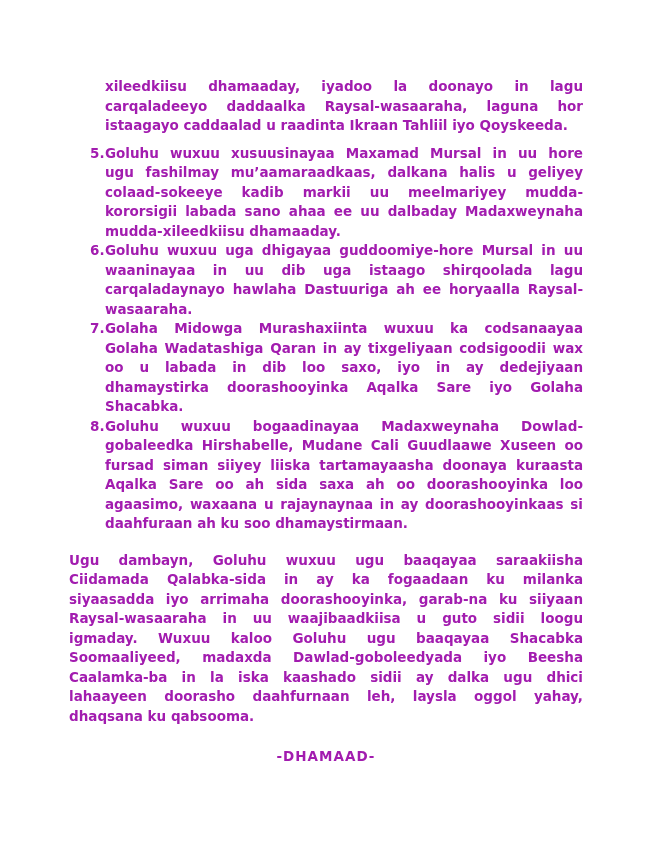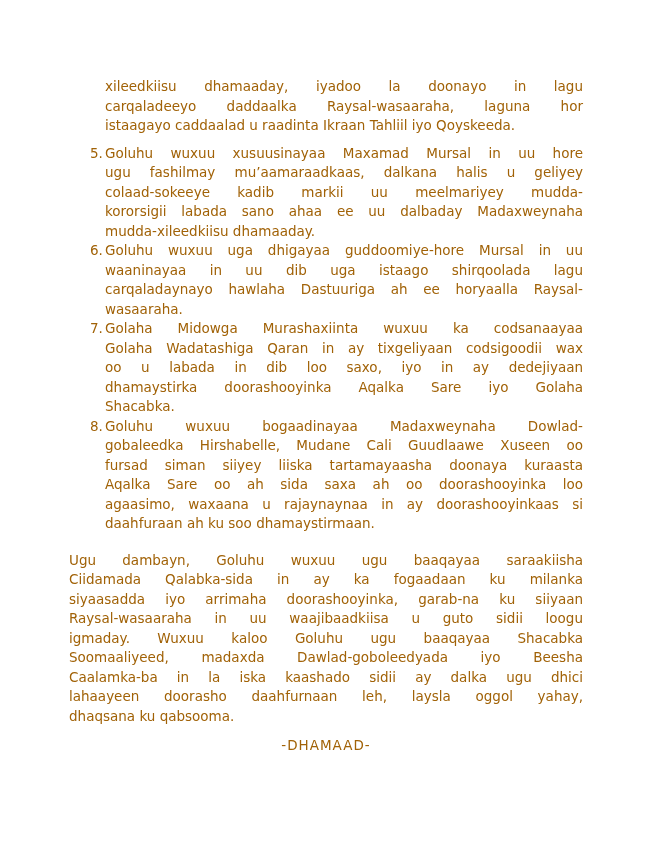--- a/index.html
+++ b/index.html
@@ -34,41 +34,41 @@
   }
   .list_item .num {
     position: absolute;
     left: 21px;
     top: 0;
   }
   .paragraph {
     margin-top: 17px;
   }
   .end_marker {
-    margin-top: 10px;
+    margin-top: 21px;
     letter-spacing: 1px;
   }
   .line {
     text-align: justify;
     text-align-last: justify;
   }
   .line.last {
     text-align: right;
     text-align-last: left;
   }
   .end_marker .line,
   .end_marker .line.last {
     text-align: center;
     text-align-last: center;
   }
 </style>
 </head>
 <body style="background: rgb(255, 255, 255);">
 
-<div class="doc" id="doc" style="color: #a16207;">
+<div class="doc" id="doc" style="color: #a21caf; font-weight: bold;">
     <div class="block continuation">
       <div class="line">xileedkiisu dhamaaday, iyadoo la doonayo in lagu</div>
       <div class="line">carqaladeeyo daddaalka Raysal-wasaaraha, laguna hor</div>
       <div class="line last">istaagayo caddaalad u raadinta Ikraan Tahliil iyo Qoyskeeda.</div>
     </div>
     <div class="block list_item">
       <span class="num">5.</span>
       <div class="line">Goluhu wuxuu xusuusinayaa Maxamad Mursal in uu hore</div>
       <div class="line">ugu fashilmay mu’aamaraadkaas, dalkana halis u geliyey</div>
       <div class="line">colaad-sokeeye kadib markii uu meelmariyey mudda-</div>

